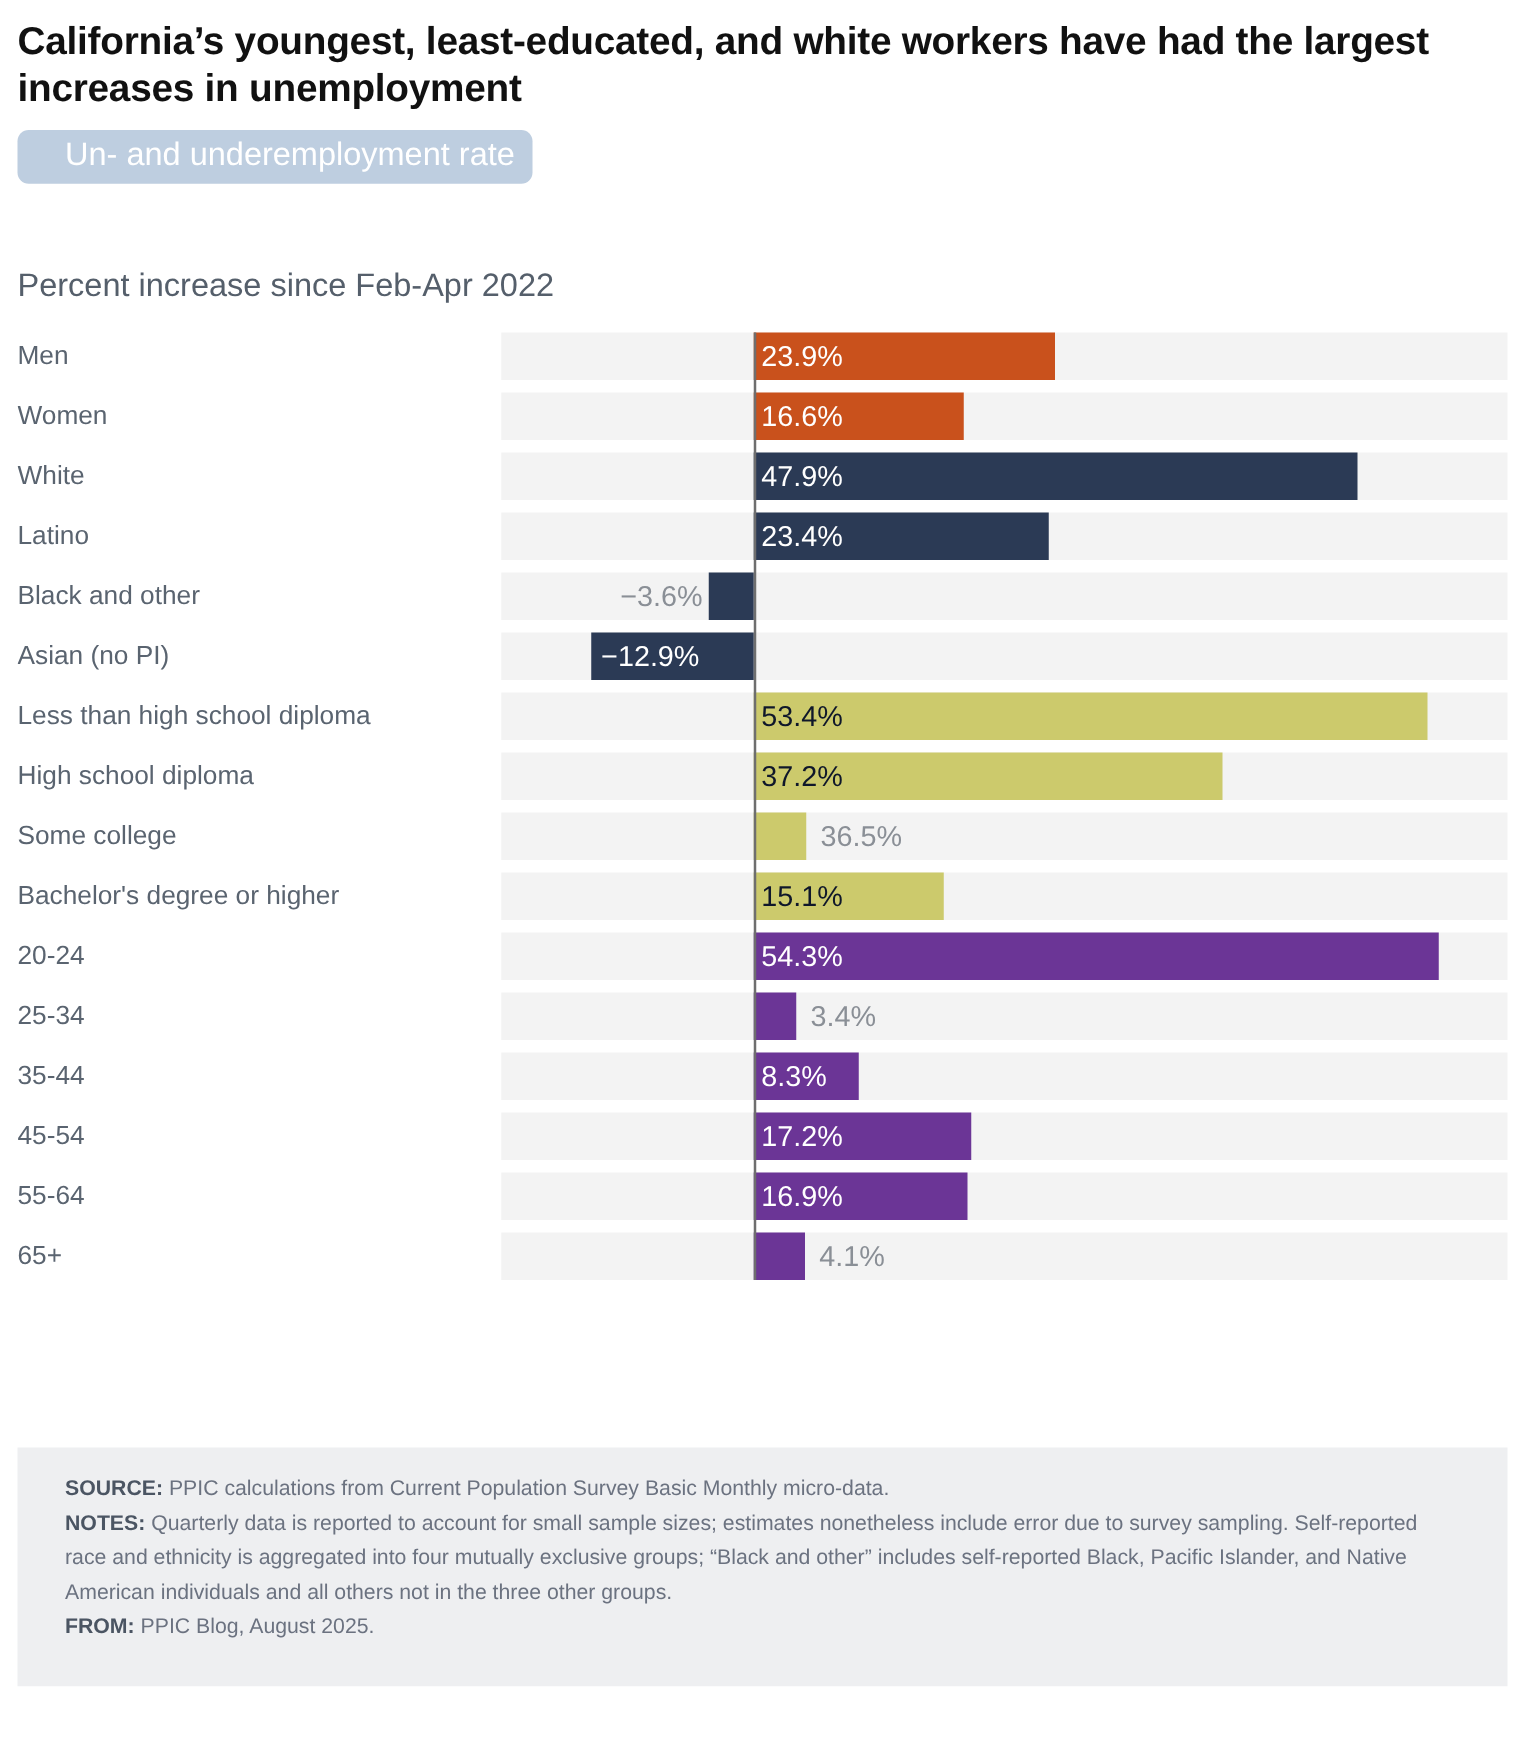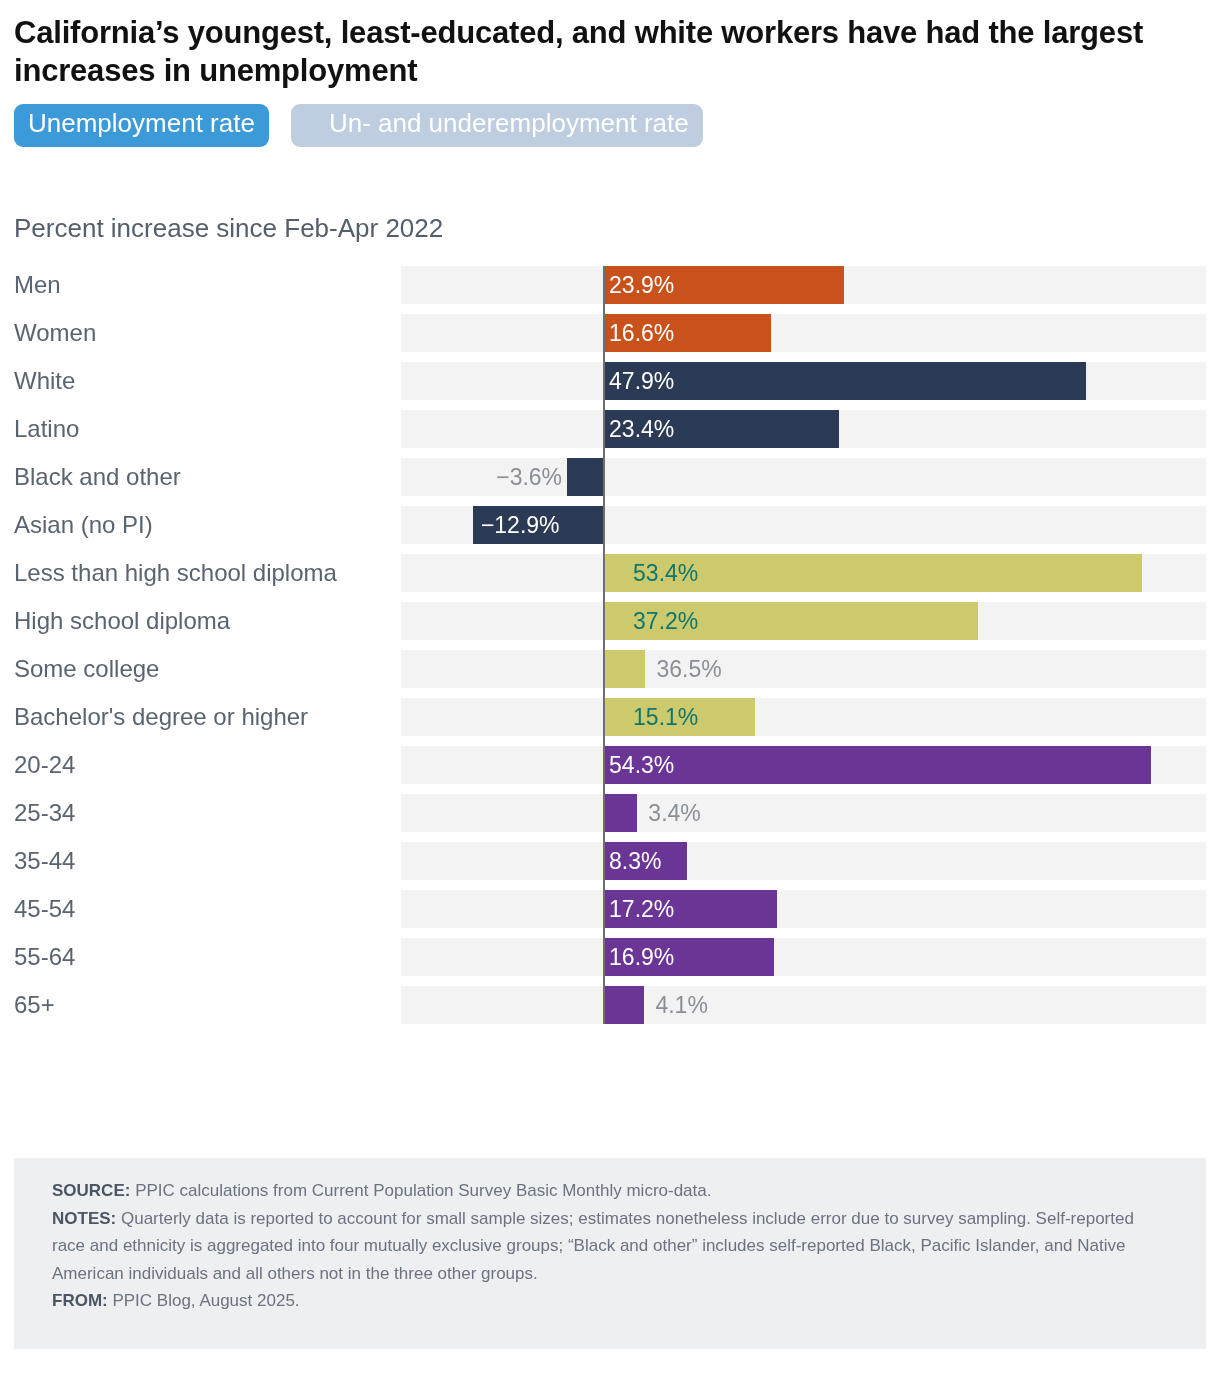--- a/index.html
+++ b/index.html
@@ -54,21 +54,21 @@
   .chart { position: relative; width: 1192px; }
   .row {
     position: relative;
     height: 48px;
     display: flex;
     align-items: flex-start;
   }
   .row-label {
     width: 387px;
     flex: 0 0 387px;
-    font-size: 24px;
+    font-size: 21px;
     color: #5a6470;
     line-height: 38px;
     height: 38px;
     white-space: nowrap;
     overflow: hidden;
   }
   .plot {
     position: relative;
     flex: 1 1 auto;
     height: 38px;
@@ -81,21 +81,21 @@
   }
   .bar-value {
     position: absolute;
     top: 0;
     height: 38px;
     line-height: 38px;
     font-size: 23px;
     white-space: nowrap;
   }
   .bar-value.inside  { color: #ffffff; }
-  .bar-value.inside-dark { color: #0f766e; margin-left: 24px; }
+  .bar-value.inside-dark { color: #0f172a; }
   .bar-value.outside { color: #8a8f96; }
 
   .zero-line {
     position: absolute;
     top: 0;
     width: 2px;
     background: #6e6e6e;
     z-index: 5;
     pointer-events: none;
   }
@@ -116,21 +116,20 @@
   .footer b { color: #4b5563; font-weight: bold; }
 </style>
 </head>
 <body>
 
 <div class="page">
 
   <h1 class="title">California’s youngest, least-educated, and white workers have had the largest increases in unemployment</h1>
 
   <div class="tabs">
-    <div class="tab active">Unemployment rate</div>
     <div class="tab inactive">Un- and underemployment rate</div>
   </div>
 
   <div class="subtitle">Percent increase since Feb-Apr 2022</div>
 
   <div class="chart" id="chart">
     <div class="zero-line" id="zero-line" style="height: 758px; left: 589.055px; top: 0px;"></div>
   <div class="row">
         <div class="row-label">Men</div>
         <div class="plot">

